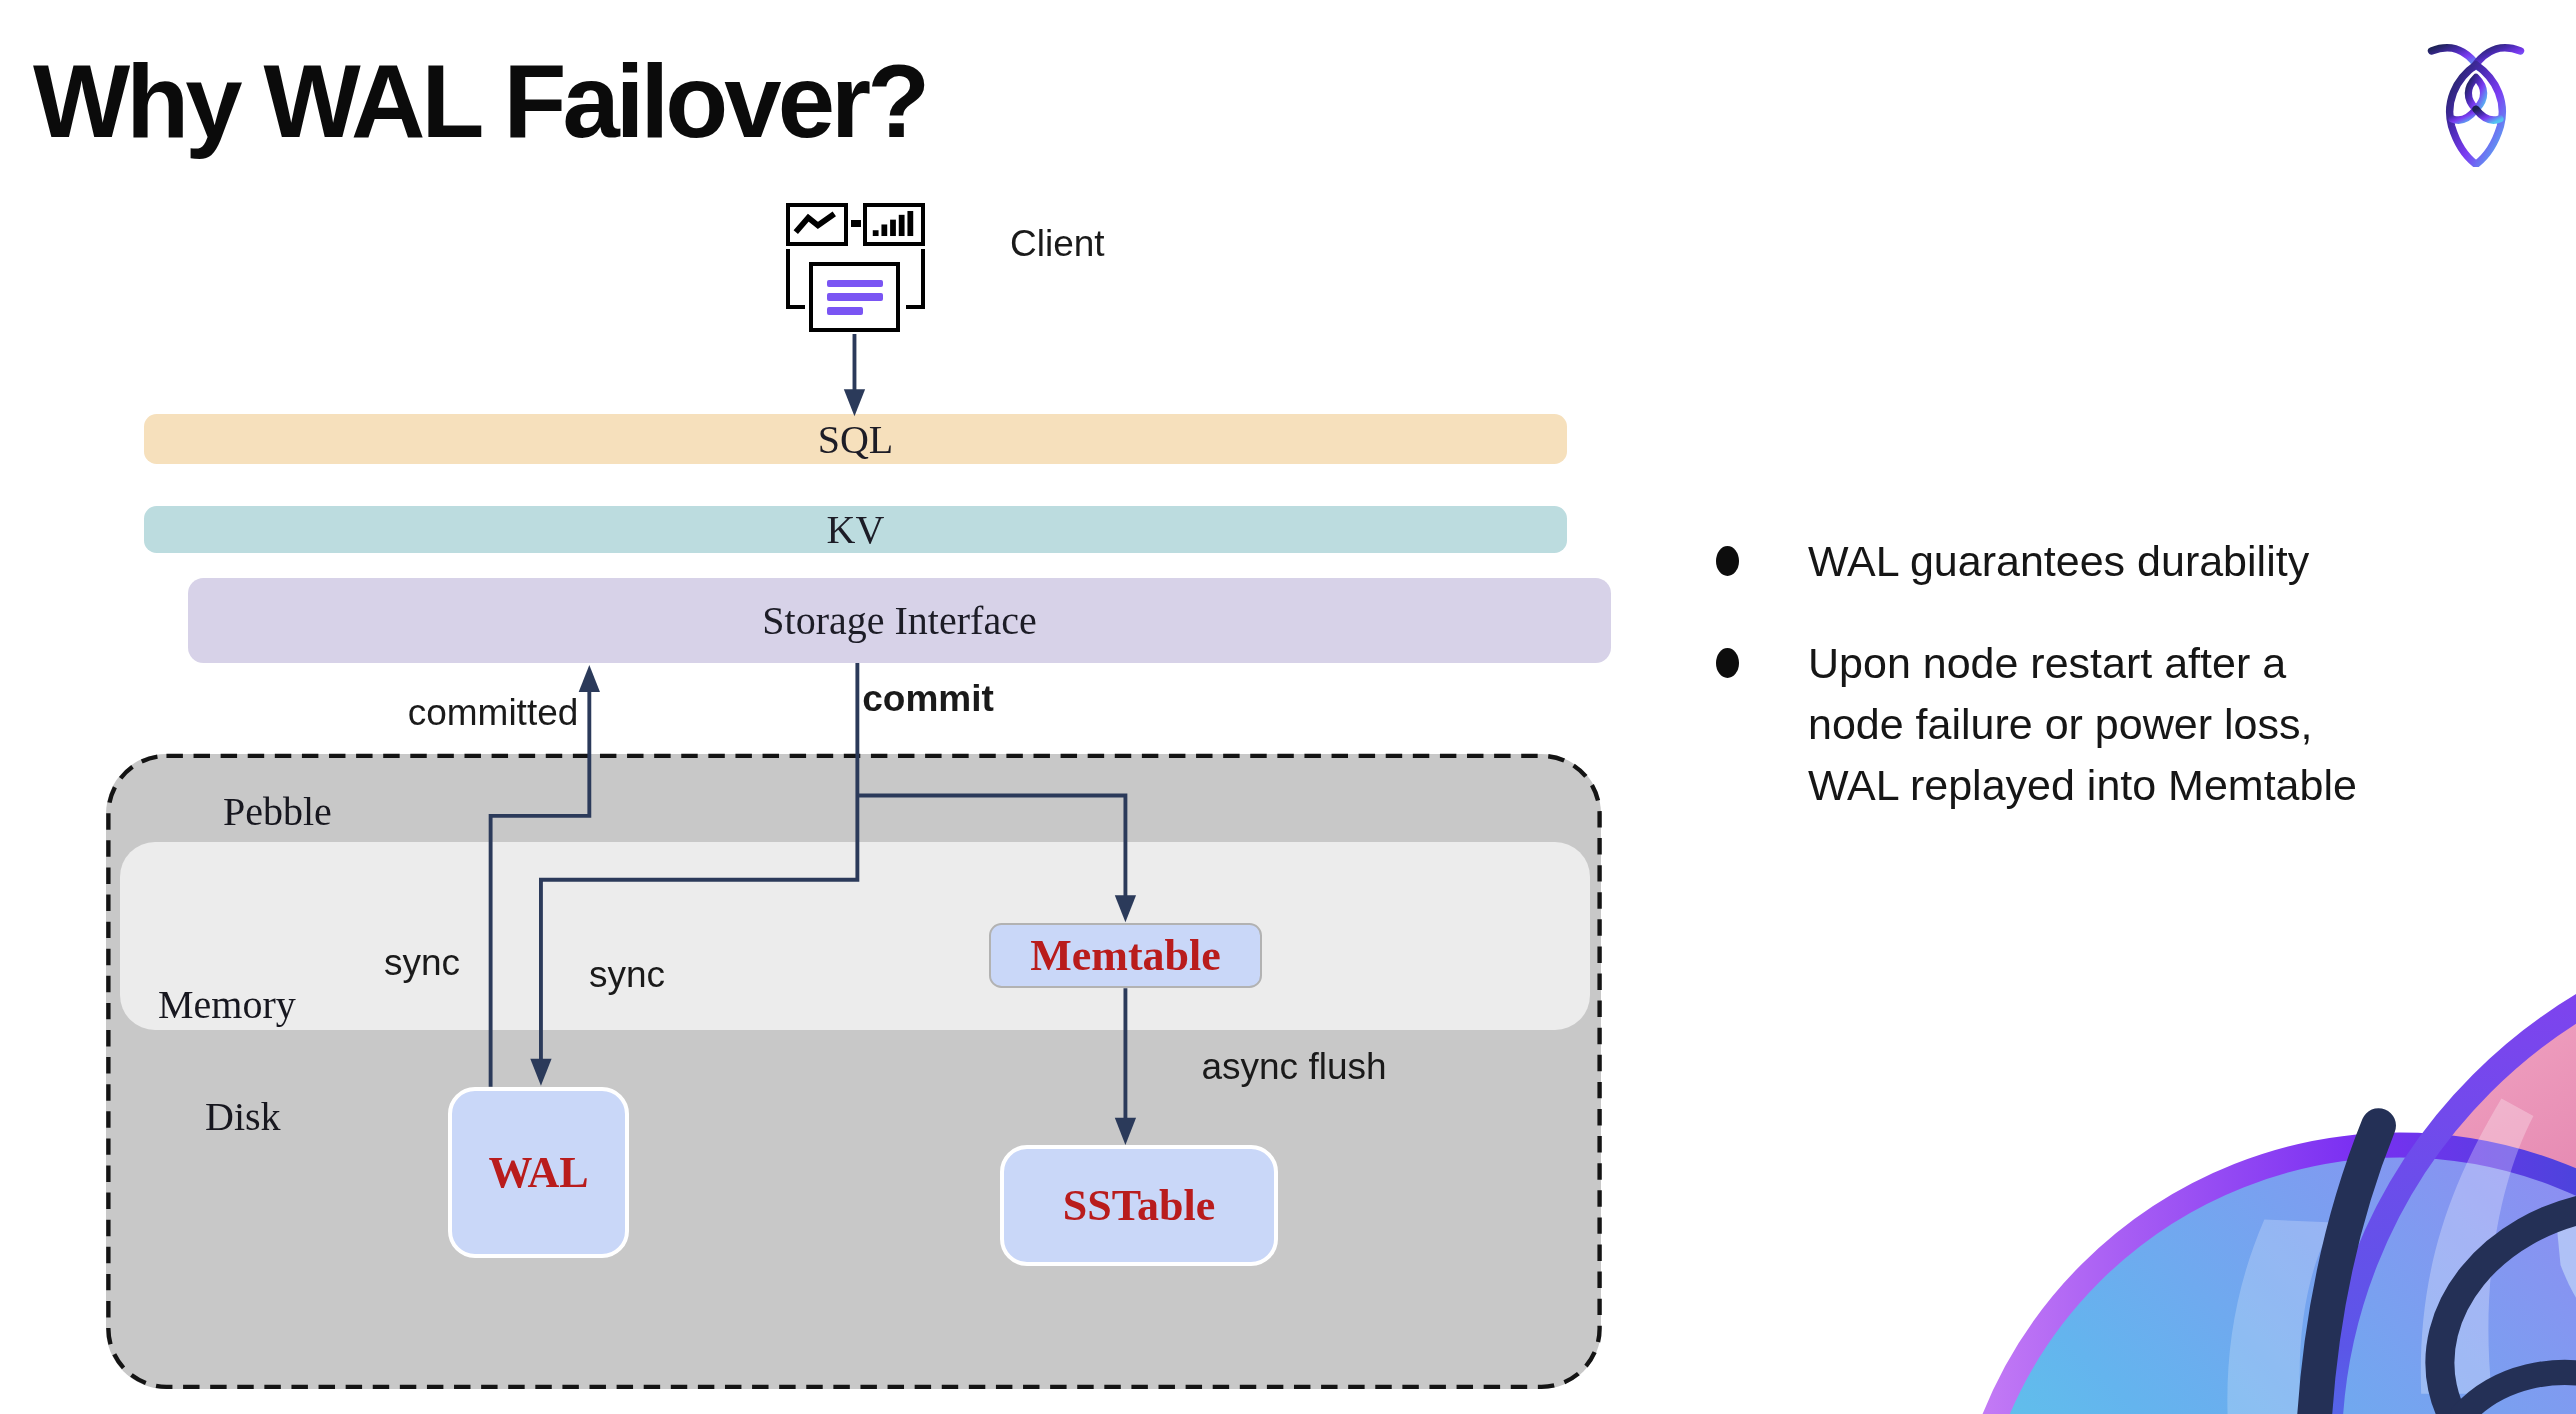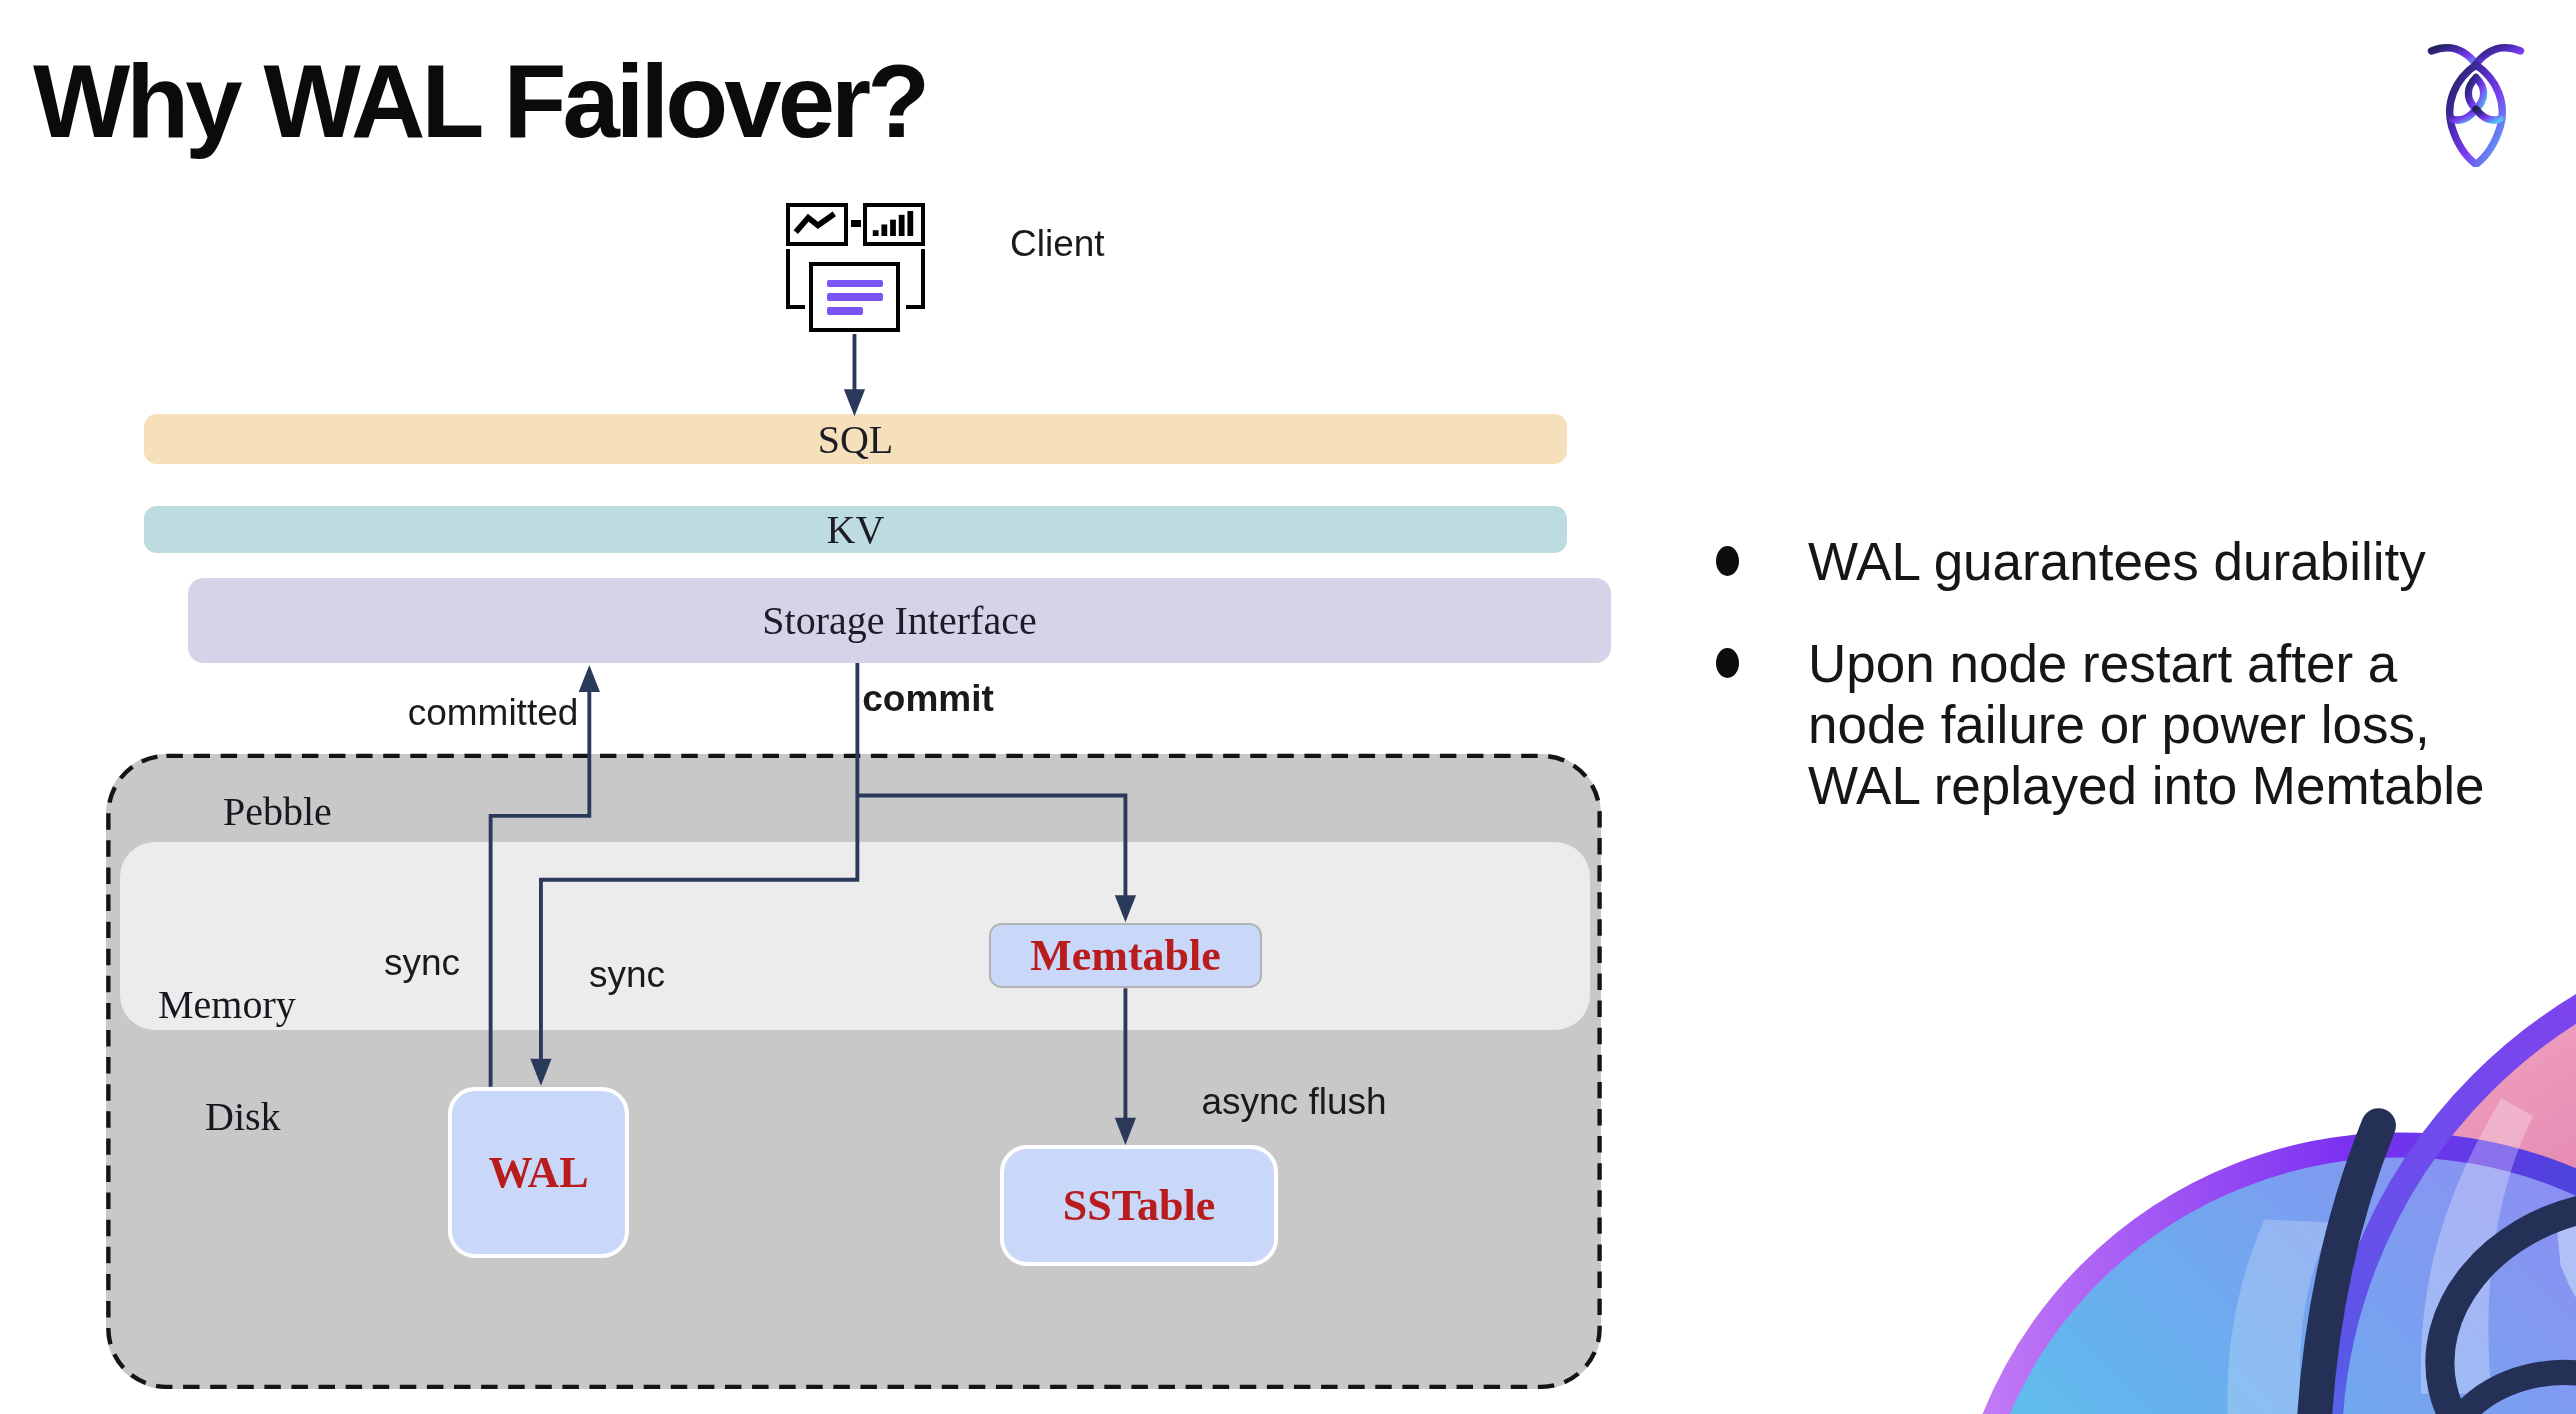--- a/index.html
+++ b/index.html
@@ -44,21 +44,21 @@
   #node-sstable{left:1000px;top:1145px;width:278px;height:121px;
                 border:4.8px solid #ffffff;border-radius:27px;}
 
   
   .edge-label{position:absolute;transform:translate(-50%,-50%);z-index:4;
               font-family:"Liberation Sans",sans-serif;font-size:37px;color:#1a1a1a;white-space:nowrap;}
   #elabel-committed{left:493px;top:713px;}
   #elabel-commit{left:928px;top:699px;font-weight:bold;}
   #elabel-sync-left{left:422px;top:963px;}
   #elabel-sync-right{left:627px;top:975px;}
-  #elabel-asyncflush{left:1294px;top:1067px;margin-top:35px;}
+  #elabel-asyncflush{left:1294px;top:1067px;}
 
   
   #client-group{position:absolute;left:782px;top:198px;width:155px;height:232px;z-index:4;}
   #client-group .crect{position:absolute;background:#ffffff;border:4.8px solid #000;box-sizing:border-box;}
   #ci-chart{left:3.9px;top:4.8px;width:62px;height:43px;}
   #ci-bars{left:81px;top:4.8px;width:62px;height:43px;}
   #ci-dash{position:absolute;left:69px;top:22px;width:9.7px;height:6.8px;background:#000;}
   #ci-bracket-left{position:absolute;left:3.9px;top:51px;width:19.4px;height:60px;
                    border-left:4.8px solid #000;border-bottom:4.8px solid #000;box-sizing:border-box;}
   #ci-bracket-right{position:absolute;left:124px;top:51px;width:19.4px;height:60px;
@@ -67,21 +67,21 @@
   #ci-doc .dline{position:absolute;left:13.5px;height:7.7px;background:#7a55f3;border-radius:1.9px;}
   #ci-doc .dl1{top:13.5px;width:56px;}
   #ci-doc .dl2{top:27px;width:56px;}
   #ci-doc .dl3{top:41px;width:36px;}
   #label-client{position:absolute;left:1010px;top:223px;z-index:4;
                 font-size:37px;color:#1a1a1a;}
 
   
   #bullets{position:absolute;left:1695px;top:531px;width:803px;margin:0;padding:0;list-style:none;z-index:4;}
   #bullets li{position:relative;padding-left:113px;margin:0 0 41px 0;
-              font-size:53px;line-height:61px;color:#161616;}
+              font-size:43px;line-height:61px;color:#161616;}
   #bullets .dot{position:absolute;left:21px;top:14.5px;width:23px;height:30px;
                 background:#0d0d0d;border-radius:50%;}
 
   
   #logo{position:absolute;left:2423px;top:41px;z-index:4;}
   #decoration{position:absolute;left:1974px;top:963px;z-index:1;}
 </style>
 </head>
 <body>
 

